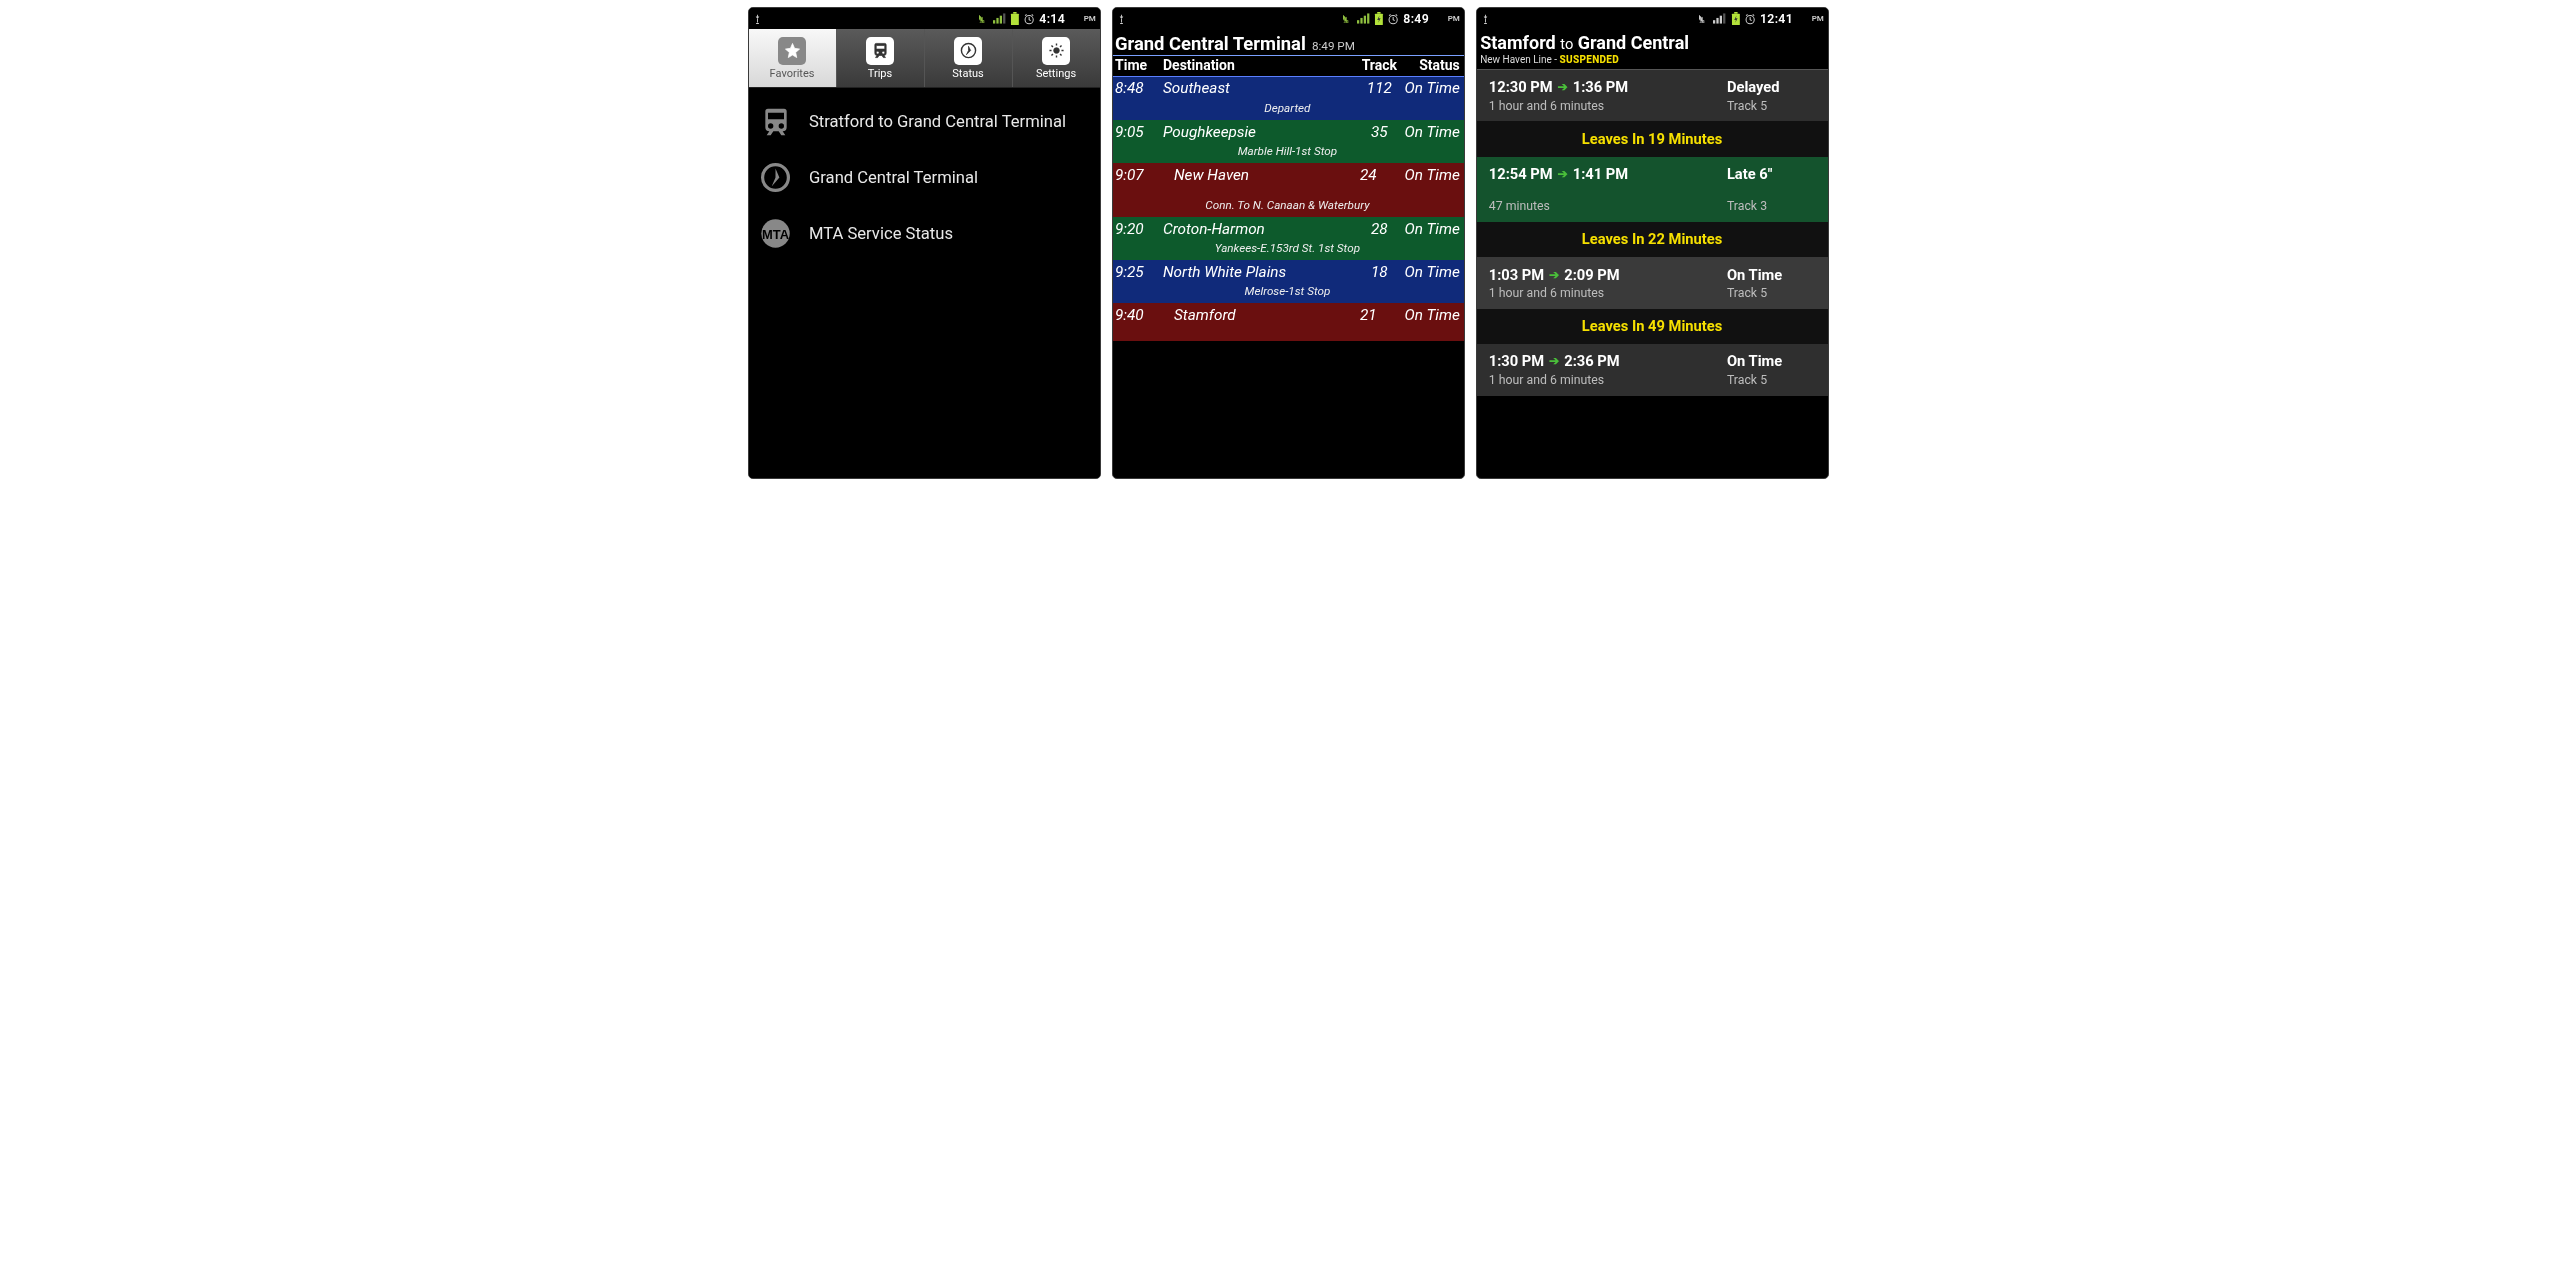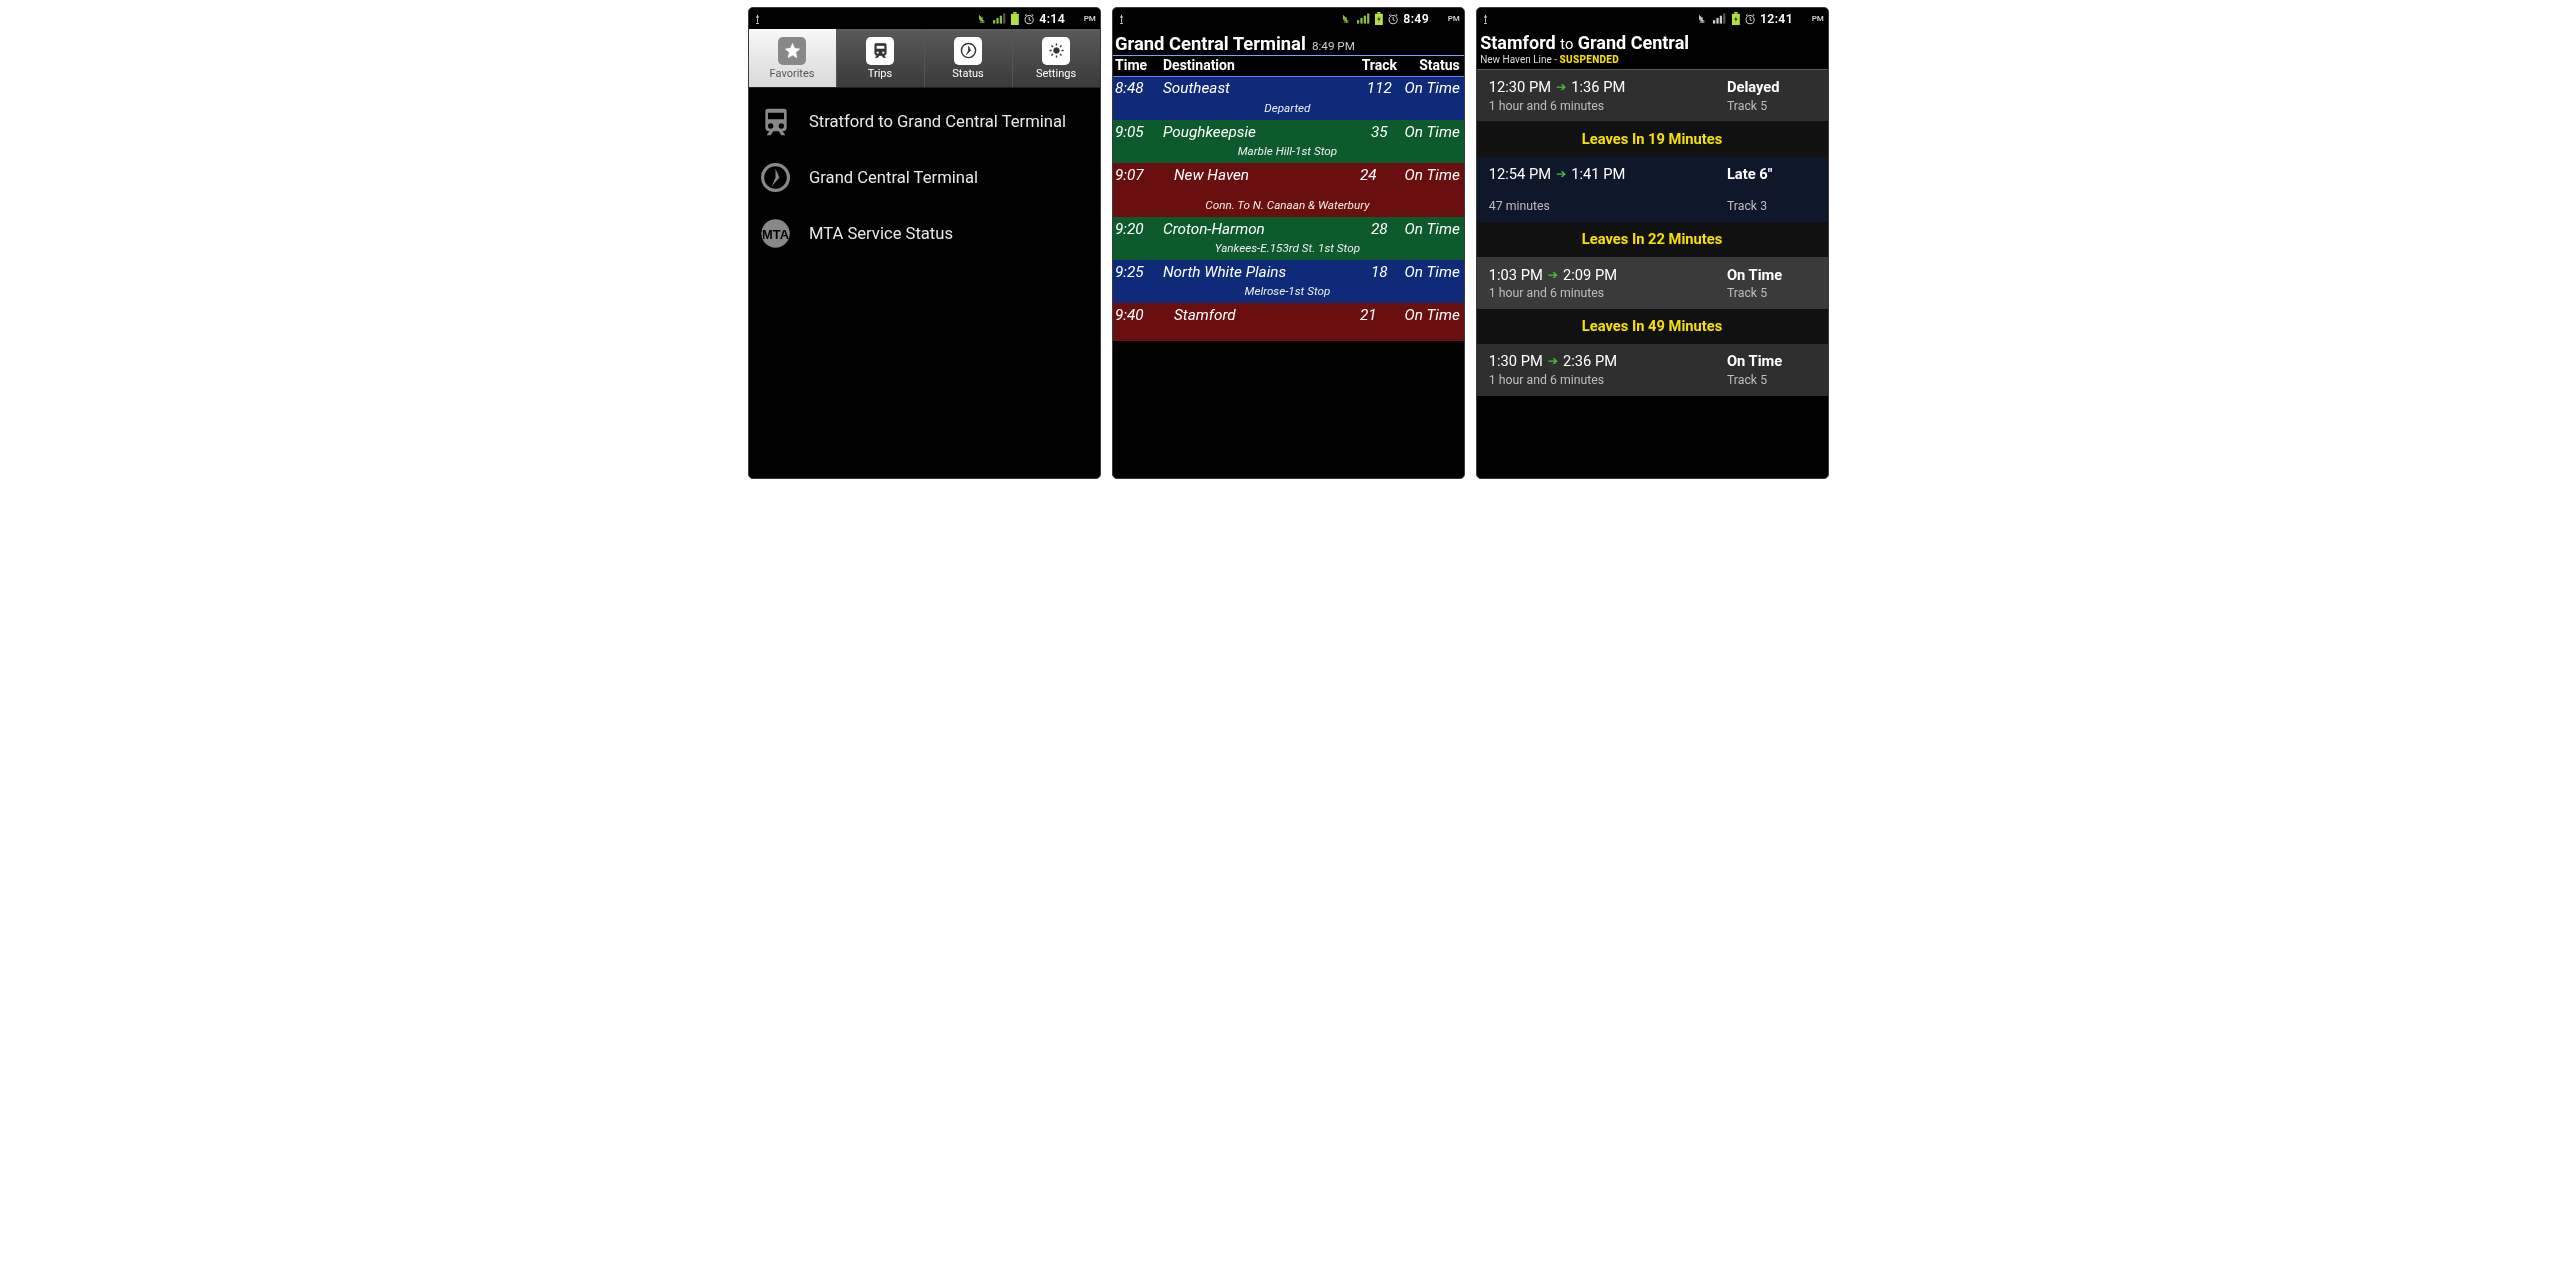--- a/index.html
+++ b/index.html
@@ -133,28 +133,28 @@
     background:#111; color:#f6e000; font-size:14.7px; font-weight:700;
     text-align:center; padding:8.6px 0;
   }
   .trip {
     display:grid;
     grid-template-columns: 1fr 92px;
     padding: 8.6px 8.6px 8.6px 12.3px;
     column-gap: 6.1px;
     row-gap: 2.5px;
   }
-  .trip .times { color:#fff; font-size:14.7px; font-weight:400; display:flex; align-items:center; gap:4.9px;}
+  .trip .times { color:#fff; font-size:14.7px; font-weight:700; display:flex; align-items:center; gap:4.9px;}
   .trip .times .arrow { color:#4abf3a; font-size:12.3px; }
   .trip .stat { color:#fff; font-size:14.7px; font-weight:700; }
   .trip .dur { color:#bdbdbd; font-size:12.3px; }
   .trip .track { color:#bdbdbd; font-size:12.3px; }
   .bg-dark1 { background:#2f2f2f; }
   .bg-dark2 { background:#3a3a3a; }
-  .bg-blood { background:#0f172a;gap:16px; }
+  .bg-blood { background:#14532d;gap:16px; }
 
 </style>
 </head>
 <body>
 
 <div class="phone">
   <div class="statusbar">
     <div class="left">
       <svg class="usb-icon" viewBox="0 0 24 24">
           <path fill="#ccc" d="M11 2h2v4h3l-4 5-4-5h3V2zm0 9h2v8h-2zM9 20h6v2H9z"></path>

